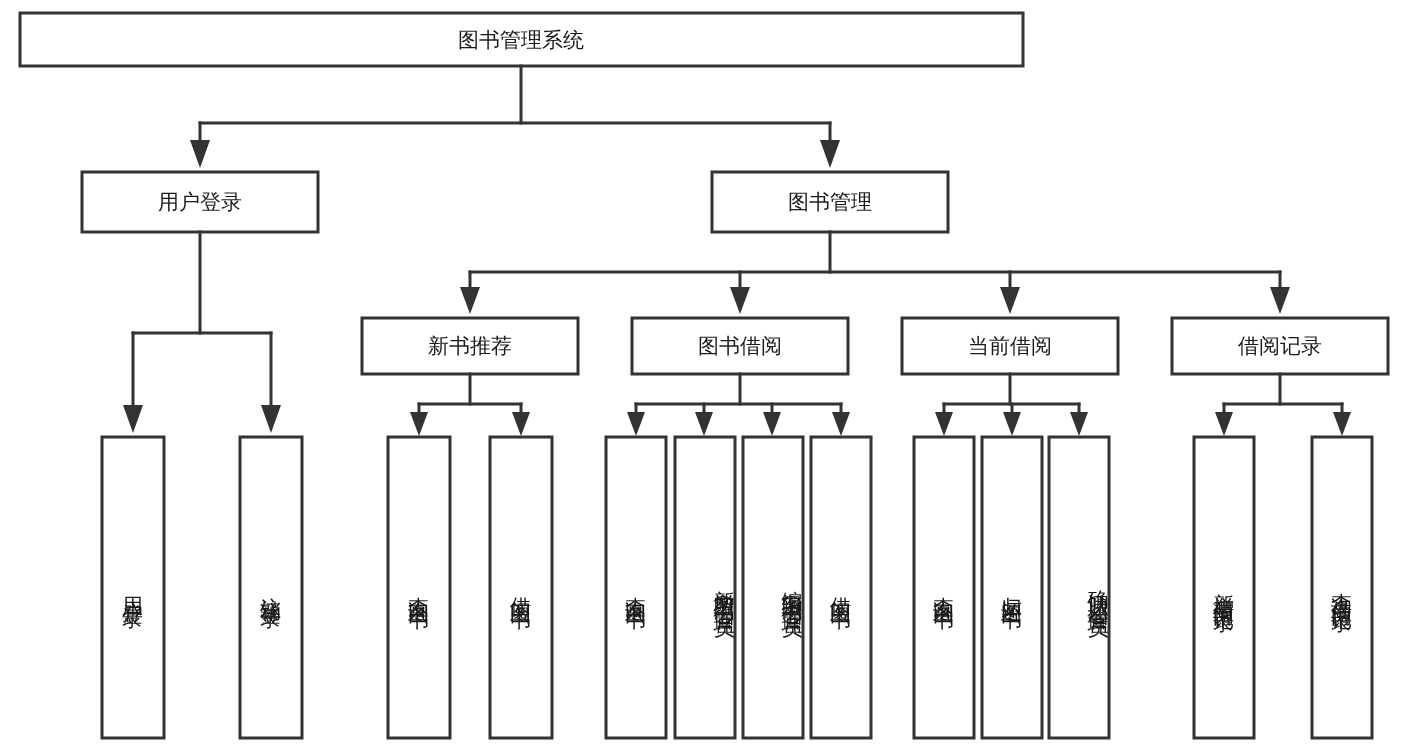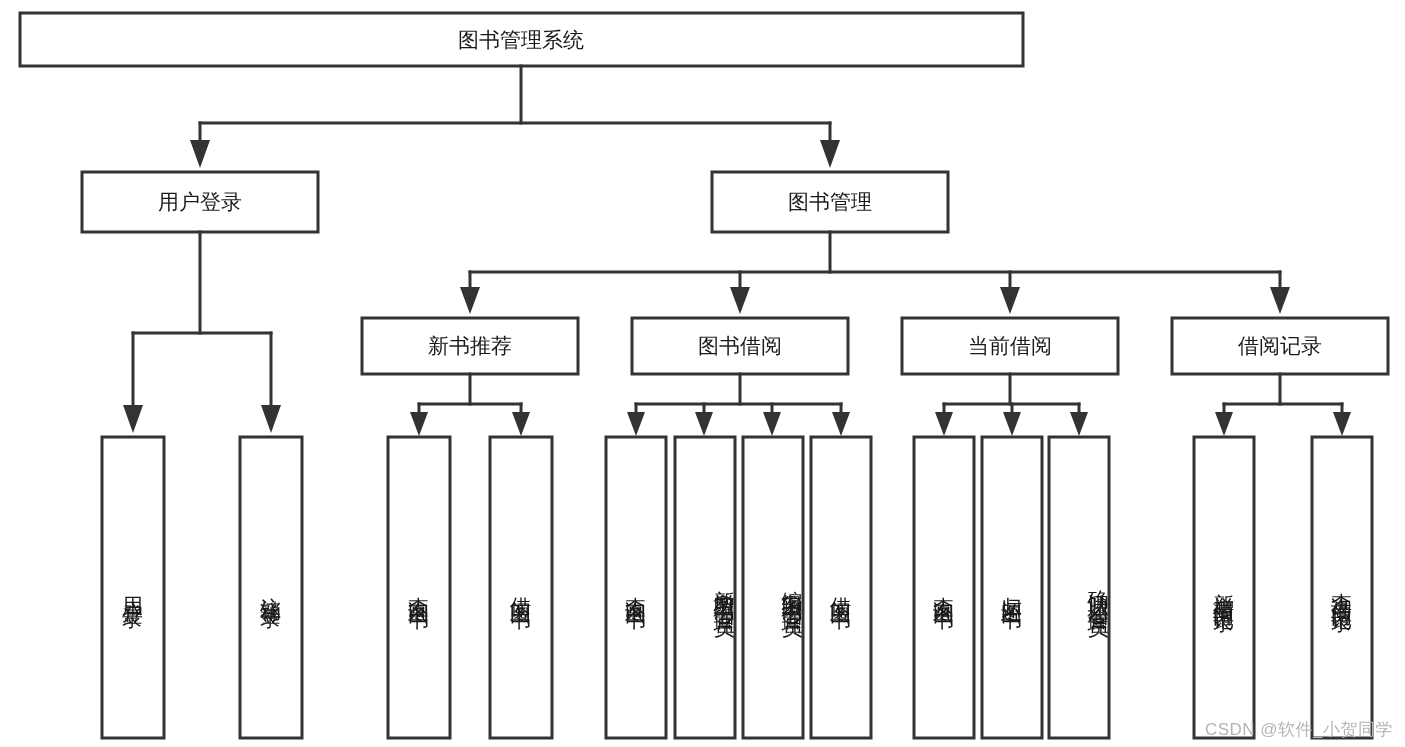--- a/index.html
+++ b/index.html
@@ -220,15 +220,14 @@
   <div class="vlabel" style="left:743px; top:443px; width:60px; height:295px; display:flex; align-items:flex-start; justify-content:center;">编辑图书（管理员）</div>
   <div class="vlabel" style="left:811px; top:437px; width:60px; height:301px; display:flex; align-items:center; justify-content:center;">借阅图书</div>
 
   <div class="vlabel" style="left:914px; top:437px; width:60px; height:301px; display:flex; align-items:center; justify-content:center;">查询图书</div>
   <div class="vlabel" style="left:982px; top:437px; width:60px; height:301px; display:flex; align-items:center; justify-content:center;">归还图书</div>
   <div class="vlabel" style="left:1049px; top:443px; width:60px; height:295px; display:flex; align-items:flex-start; justify-content:center;">确认归还（管理员）</div>
 
   <div class="vlabel" style="left:1194px; top:437px; width:60px; height:301px; display:flex; align-items:center; justify-content:center;">新增借阅记录</div>
   <div class="vlabel" style="left:1312px; top:437px; width:60px; height:301px; display:flex; align-items:center; justify-content:center;">查询借阅记录</div>
 
-  <div class="watermark">CSDN @软件_小贺同学</div>
 
 </div>
 
 </body></html>

